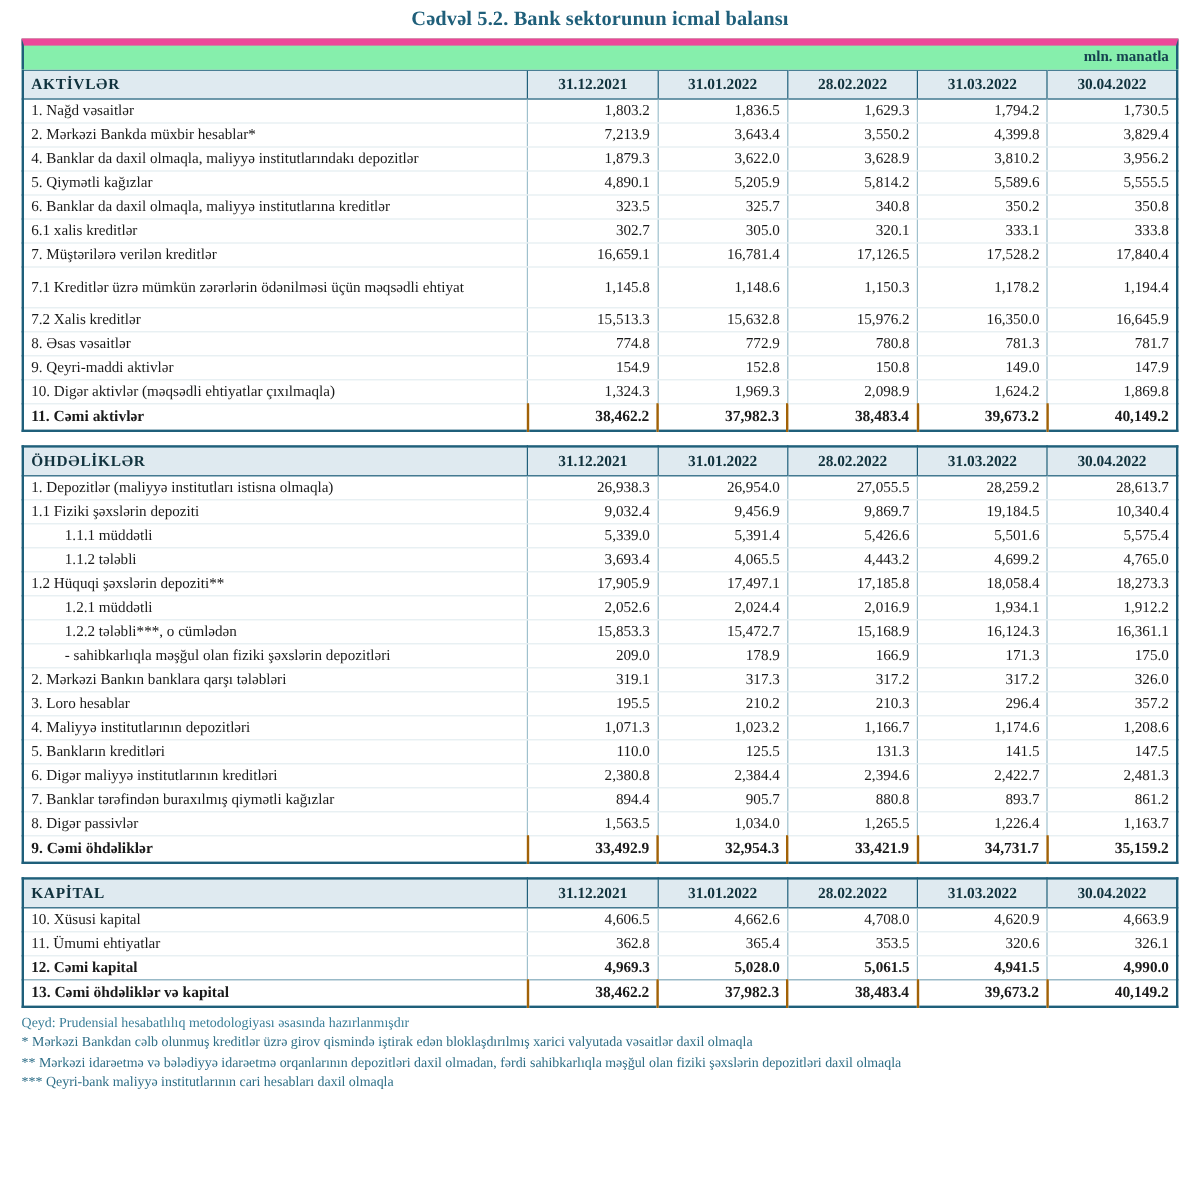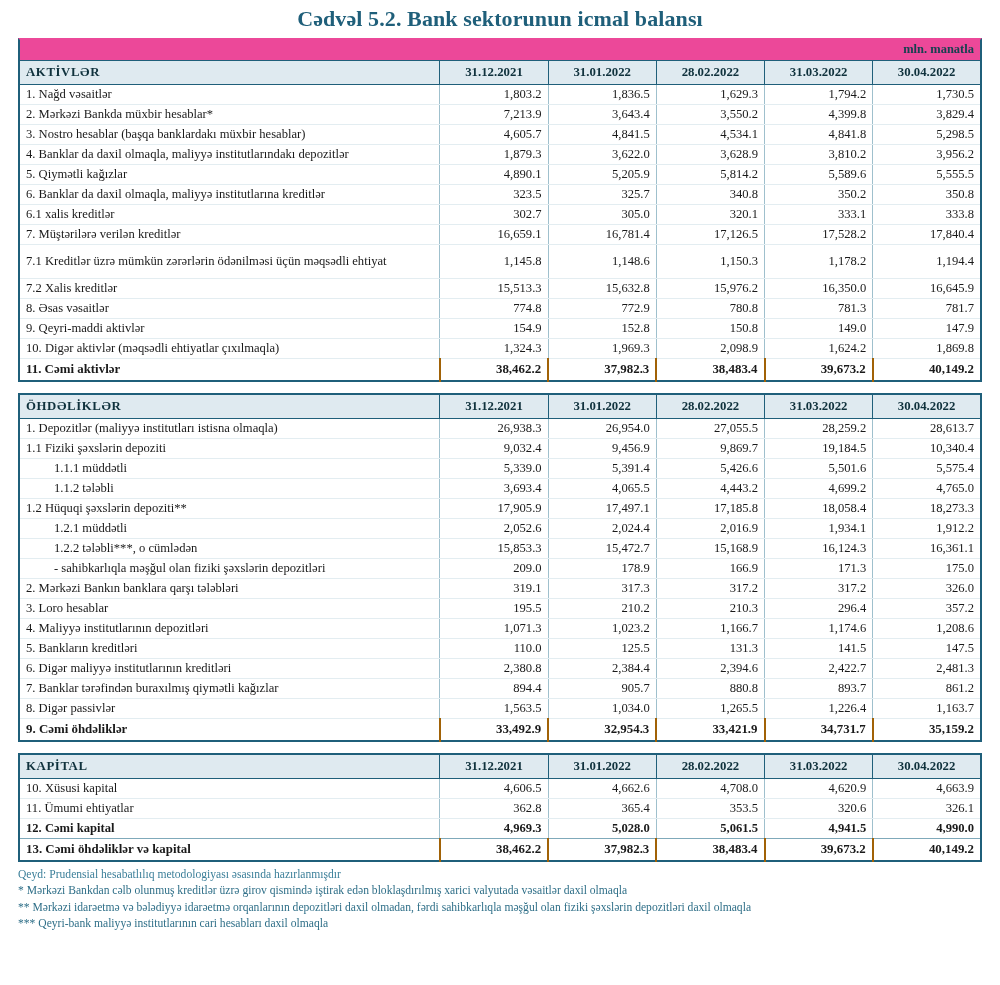--- a/index.html
+++ b/index.html
@@ -18,27 +18,27 @@
   .page {
     width: 1000px;
     box-sizing: border-box;
     padding: 4px 18px 0 18px;
   }
   .doc-title {
     text-align: center;
     color: #1f5f7a;
     font-family: "Liberation Serif", serif;
     font-weight: bold;
-    font-size: 22px;
+    font-size: 17px;
     letter-spacing: 0.1px;
     margin: 2px 0 6px 0;
   }
   .unit-bar {
-    background: #ec4899;
-    border-top: 2px solid #ec4899;
+    background: #86efac;
+    border-top: 6px solid #ec4899;
     border-left: 2px solid #1f5f7a;
     border-right: 2px solid #1f5f7a;
     height: 20px;
     position: relative;
     text-decoration: underline;
   }
   .unit-bar .unit-text {
     position: absolute;
     right: 6px;
     top: 2px;
@@ -170,28 +170,20 @@
           </tr>
           <tr class="data">
             <td class="lbl">2. Mərkəzi Bankda müxbir hesablar*</td>
             <td class="val">7,213.9</td>
             <td class="val">3,643.4</td>
             <td class="val">3,550.2</td>
             <td class="val">4,399.8</td>
             <td class="val">3,829.4</td>
           </tr>
           <tr class="data">
-            <td class="lbl">3. Nostro hesablar (başqa banklardakı müxbir hesablar)</td>
-            <td class="val">4,605.7</td>
-            <td class="val">4,841.5</td>
-            <td class="val">4,534.1</td>
-            <td class="val">4,841.8</td>
-            <td class="val">5,298.5</td>
-          </tr>
-          <tr class="data">
             <td class="lbl">4. Banklar da daxil olmaqla, maliyyə institutlarındakı depozitlər</td>
             <td class="val">1,879.3</td>
             <td class="val">3,622.0</td>
             <td class="val">3,628.9</td>
             <td class="val">3,810.2</td>
             <td class="val">3,956.2</td>
           </tr>
           <tr class="data">
             <td class="lbl">5. Qiymətli kağızlar</td>
             <td class="val">4,890.1</td>

